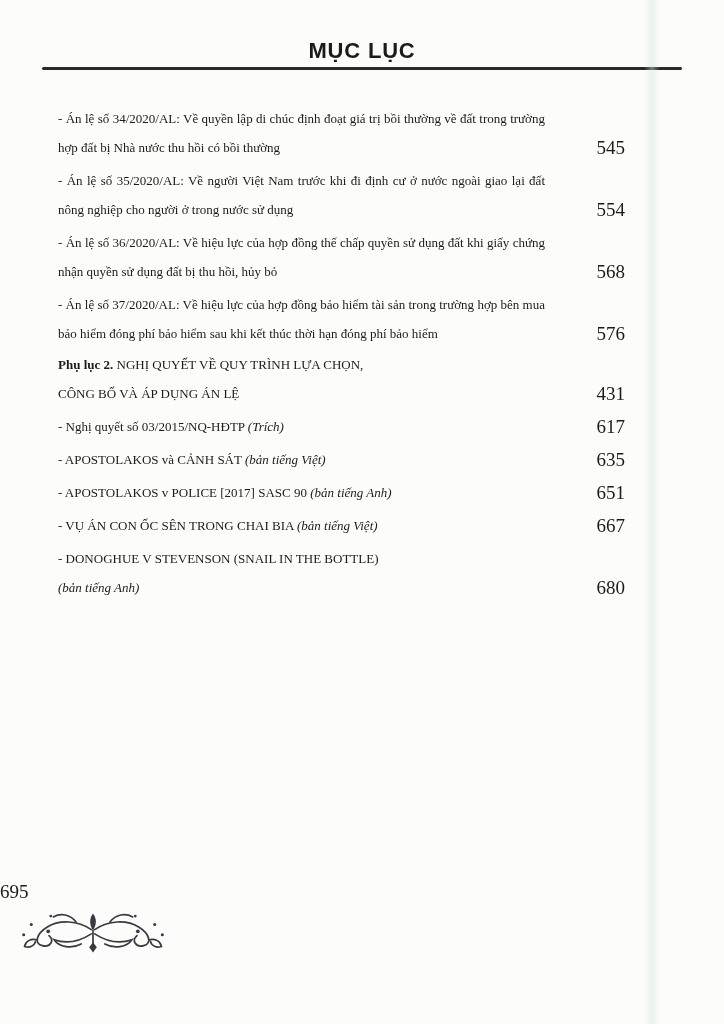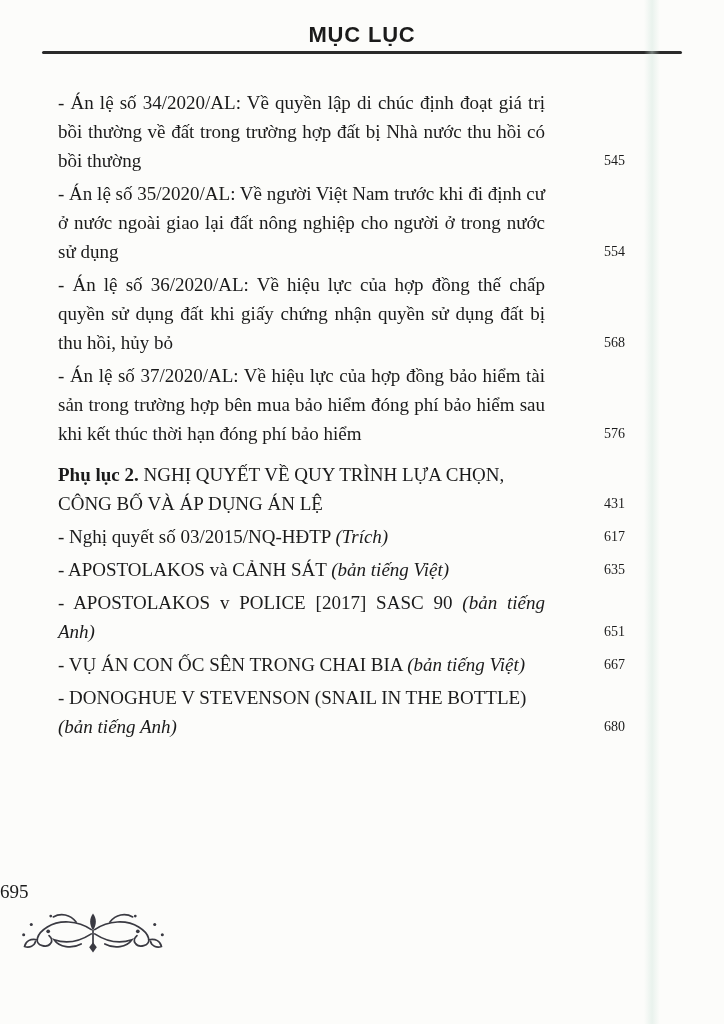--- a/index.html
+++ b/index.html
@@ -14,51 +14,51 @@
     overflow: hidden;
     box-sizing: border-box;
   }
   .scan-band {
     position: absolute;
     left: 644px; top: 0;
     width: 16px; height: 100%;
     background: linear-gradient(90deg, rgba(214,232,224,0) 0%, rgba(210,230,221,0.45) 50%, rgba(214,232,224,0) 100%);
     pointer-events: none;
   }
-  .header { padding-top: 22px; text-align: center; }
+  .header { padding-top: 38px; text-align: center; }
   .header-title {
     font-family: "Liberation Sans", "DejaVu Sans", sans-serif;
     font-weight: bold;
     font-size: 22px;
     line-height: 26px;
     letter-spacing: 0.8px;
   }
   .header-rule {
     margin: 3px 42px 0 42px;
     height: 2.5px;
     background: #2a2a2a;
     border-radius: 2px;
   }
   .toc { margin: 34px 99px 0 58px; }
   .entry {
     display: flex;
     align-items: flex-end;
     margin-top: 4px;
   }
-  .entry.section { margin-top: 12px; }
+  .entry.section { margin-top: 2px; }
   .entry-text {
     width: 487px;
-    font-size: 19px;
+    font-size: 13px;
     line-height: 29px;
     text-align: justify;
   }
   .entry-page {
     flex: 1;
     text-align: right;
-    font-size: 14px;
+    font-size: 19px;
     line-height: 29px;
     white-space: nowrap;
   }
   .part-bold { font-weight: bold; }
   .part-italic { font-style: italic; font-family: Liberation Serif, serif; }
   .footer {
     position: absolute;
     left: 0; top: 880px;
     width: 100%;
     text-align: left;

